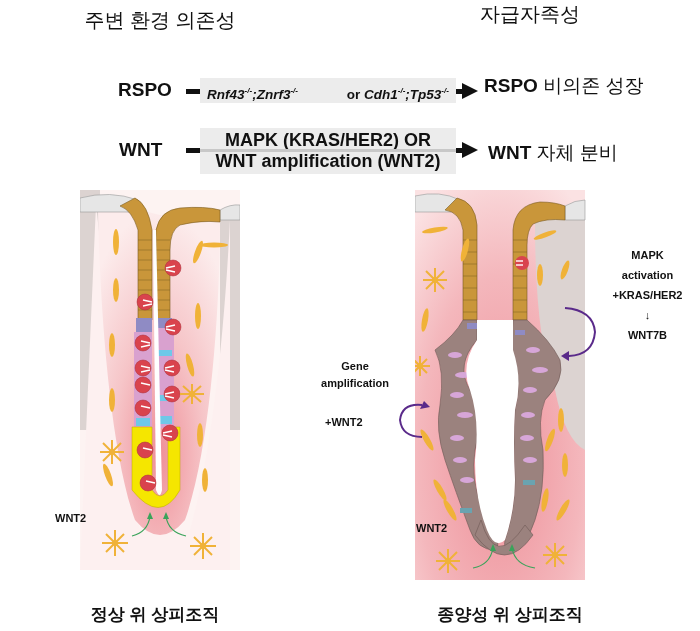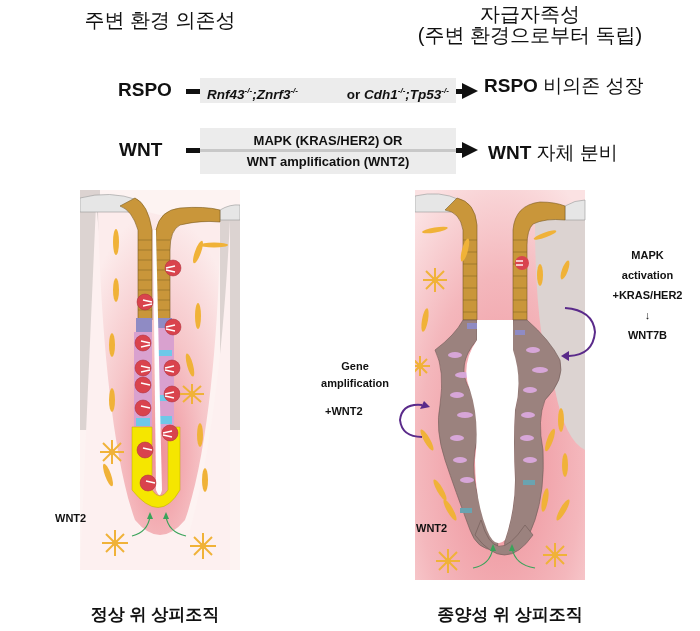--- a/index.html
+++ b/index.html
@@ -1,39 +1,38 @@
 <!DOCTYPE html>
 <html><head>
 <meta charset="utf-8">
 <style>
   html, body { margin: 0; padding: 0; background: #ffffff; }
   body { width: 700px; height: 631px; position: relative; overflow: hidden;
          font-family: "Liberation Sans", "DejaVu Sans", sans-serif; color: #111; }
   .abs { position: absolute; }
   .hdr { font-size: 20px; font-weight: normal; text-align: center; line-height: 21px; }
   .row-label { font-size: 19px; font-weight: bold; }
-  .pathbox { background: #ececec; font-size: 13px; font-weight: bold; text-align: center; }
+  .pathbox { background: #ececec; font-size: 18px; font-weight: bold; text-align: center; }
   .italic { font-style: italic; }
   .sup { font-size: 8px; vertical-align: super; font-style: italic; }
   .bar { background: #111; height: 5px; }
   .arrowhead { width: 0; height: 0; border-top: 8px solid transparent; border-bottom: 8px solid transparent; border-left: 16px solid #111; }
   .outcome { font-size: 19px; }
   .outcome b { font-weight: bold; }
   .outcome span.kr { font-weight: normal; }
   .anno { font-size: 11px; font-weight: bold; text-align: center; line-height: 17px; }
   .caption { font-size: 17px; font-weight: bold; text-align: center; }
   svg { position: absolute; }
 </style>
 </head>
 <body>
 
 <div class="abs hdr" style="left:60px; top:10px; width:200px;">주변 환경 의존성</div>
 <div class="abs hdr" style="left:390px; top:4px; width:280px;">
   <div>자급자족성</div>
-  <div>(주변 환경으로부터 독립)</div>
 </div>
 
 <div class="abs row-label" style="left:118px; top:79px;">RSPO</div>
 <div class="abs bar" style="left:186px; top:89px; width:14px;"></div>
 <div class="abs pathbox" style="left:200px; top:78px; width:256px; height:25px; line-height:25px; font-size:13.5px;">
   <span class="italic">Rnf43</span><span class="sup">-/-</span><span class="italic">;</span><span class="italic">Znrf3</span><span class="sup">-/-</span><span style="white-space:pre;margin-left:45px;"> or </span><span class="italic">Cdh1</span><span class="sup">-/-</span><span class="italic">;</span><span class="italic">Tp53</span><span class="sup">-/-</span>
 </div>
 <div class="abs bar" style="left:456px; top:89px; width:8px;"></div>
 <div class="abs arrowhead" style="left:462px; top:83px;"></div>
 <div class="abs outcome" style="left:484px; top:73px;">
@@ -331,21 +330,21 @@
   <polygon points="6,56 14,51 14,61" fill="#5a2a8a"></polygon>
 </svg>
 
 <div class="abs anno" style="left:55px; top:510px;">WNT2</div>
 <div class="abs anno" style="left:416px; top:520px;">WNT2</div>
 
 <div class="abs anno" style="left:305px; top:358px; width:100px;">
   <div>Gene</div>
   <div>amplification</div>
 </div>
-<div class="abs anno" style="left:325px; top:403px;">+WNT2</div>
+<div class="abs anno" style="left:325px; top:414px;">+WNT2</div>
 
 <div class="abs anno" style="left:595px; top:245px; width:105px; line-height:20px;">
   <div>MAPK</div>
   <div>activation</div>
   <div>+KRAS/HER2</div>
   <div>↓</div>
   <div>WNT7B</div>
 </div>
 
 <div class="abs caption" style="left:55px; top:603px; width:200px;">정상 위 상피조직</div>

